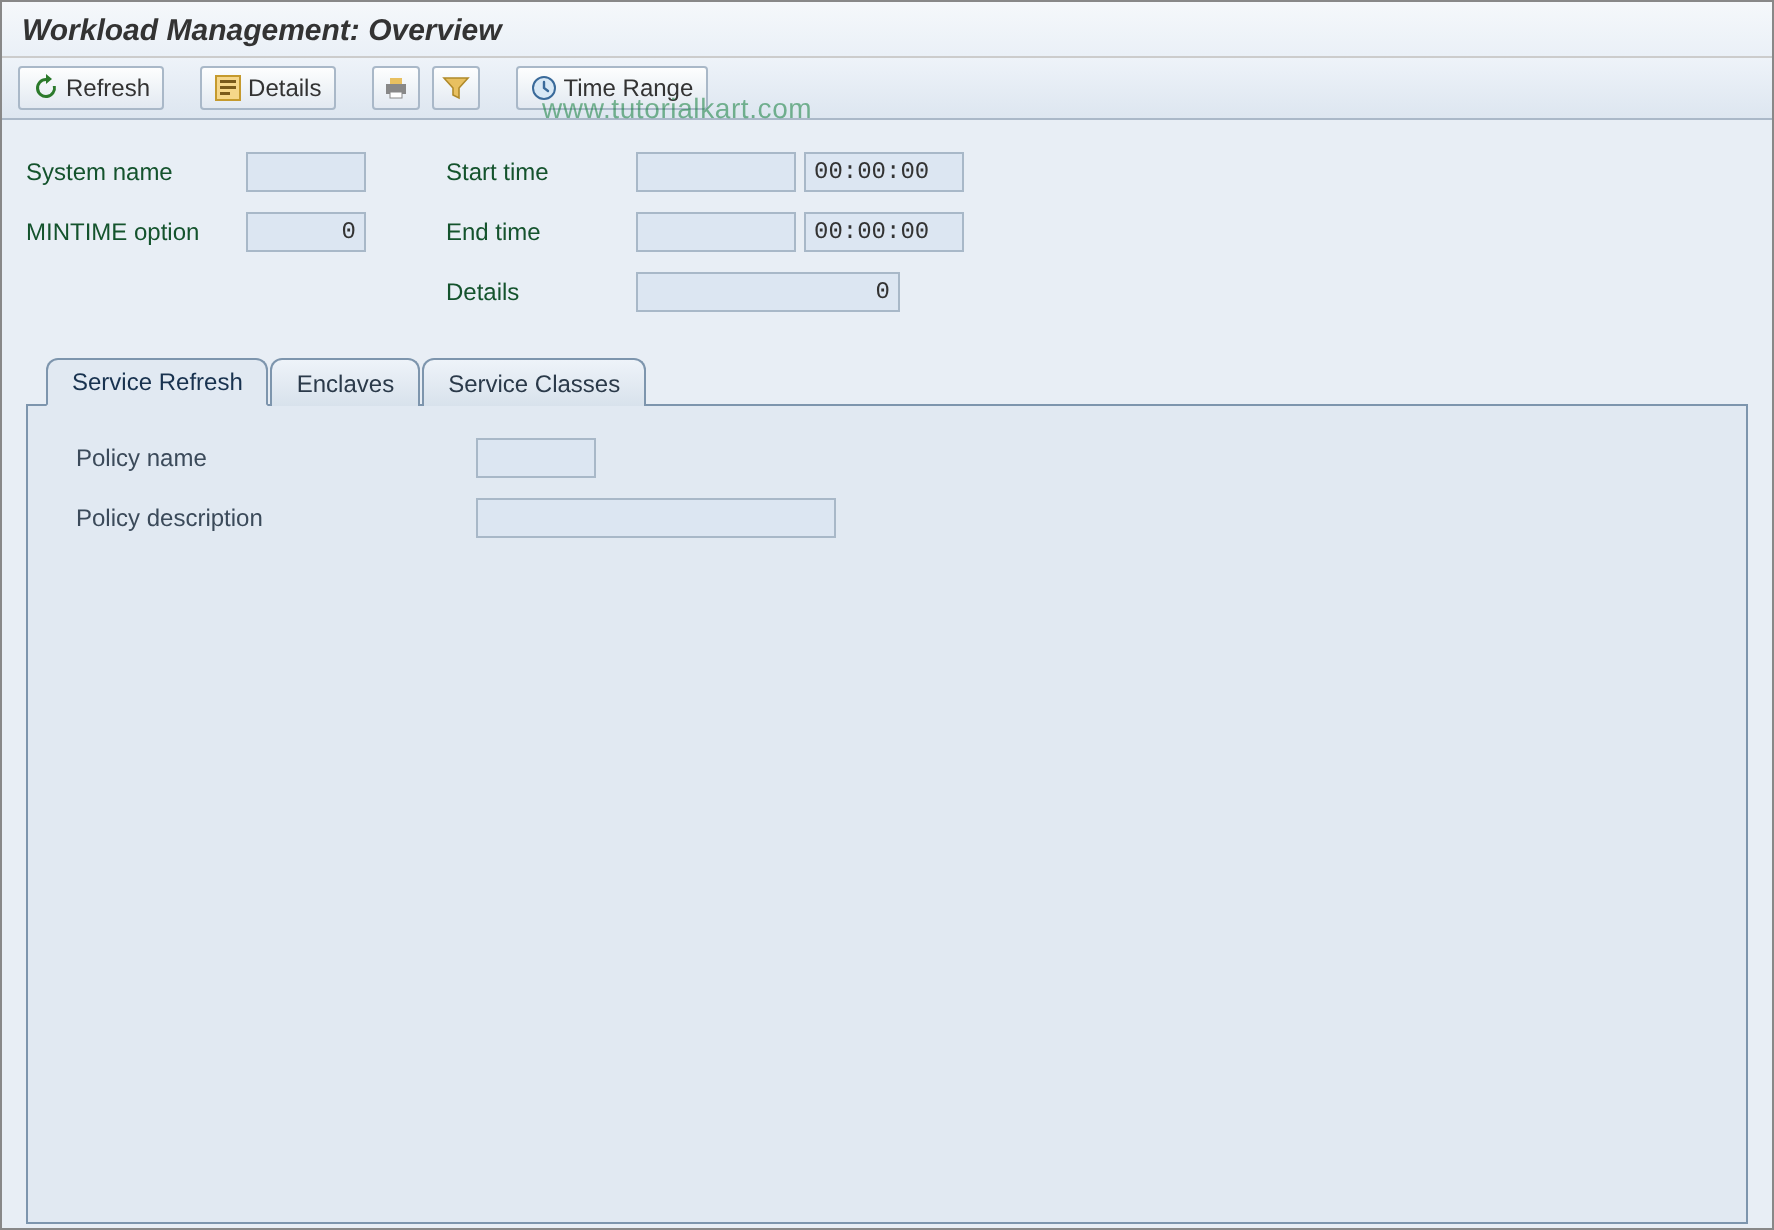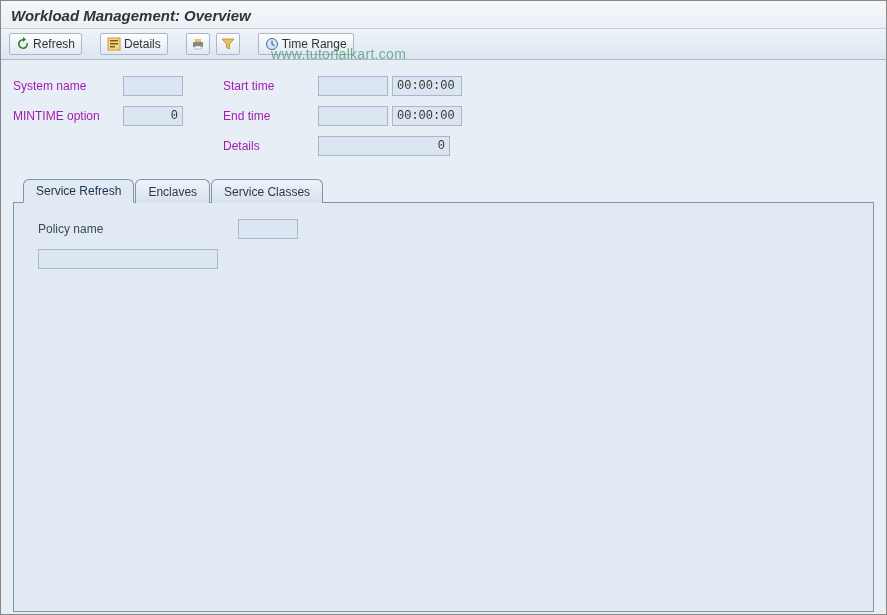--- a/index.html
+++ b/index.html
@@ -79,38 +79,38 @@
       flex-direction: column;
       gap: 6px;
     }
     .fld {
       display: flex;
       align-items: center;
       height: 24px;
     }
     .fld label {
       display: inline-block;
-      color: #a21caf;
+      color: #14532d;
     }
     .c1 label { width: 110px; }
     .c2 label { width: 95px; }
     .ro-input {
       background: #dce6f2;
       border: 1px solid #a8b8c8;
       height: 20px;
       padding: 0 4px;
       color: #333;
       font-family: "Courier New", monospace;
       font-size: 12px;
       display: inline-flex;
       align-items: center;
     }
     .ro-input.right { justify-content: flex-end; }
     .w60 { width: 60px; }
-    .w70 { width: 70px; }
+    .w70 { width: 80px; }
     .w140 { width: 132px; }
     .w180 { width: 180px; }
     .tab-area {
       margin-top: 20px;
       position: relative;
     }
     .tabs {
       display: flex;
       gap: 0;
       padding-left: 10px;
@@ -284,18 +284,19 @@
       <div class="tab">
         <span>Service Classes</span>
       </div>
     </div>
     <div class="tab-panel">
       <div class="panel-fld">
         <label>Policy name</label>
         <span class="ro-input w60"></span>
       </div>
       <div class="panel-fld">
+        <label>Policy description</label>
         <span class="ro-input w180"></span>
       </div>
     </div>
   </div>
 
 </div>
 
 </body></html>

